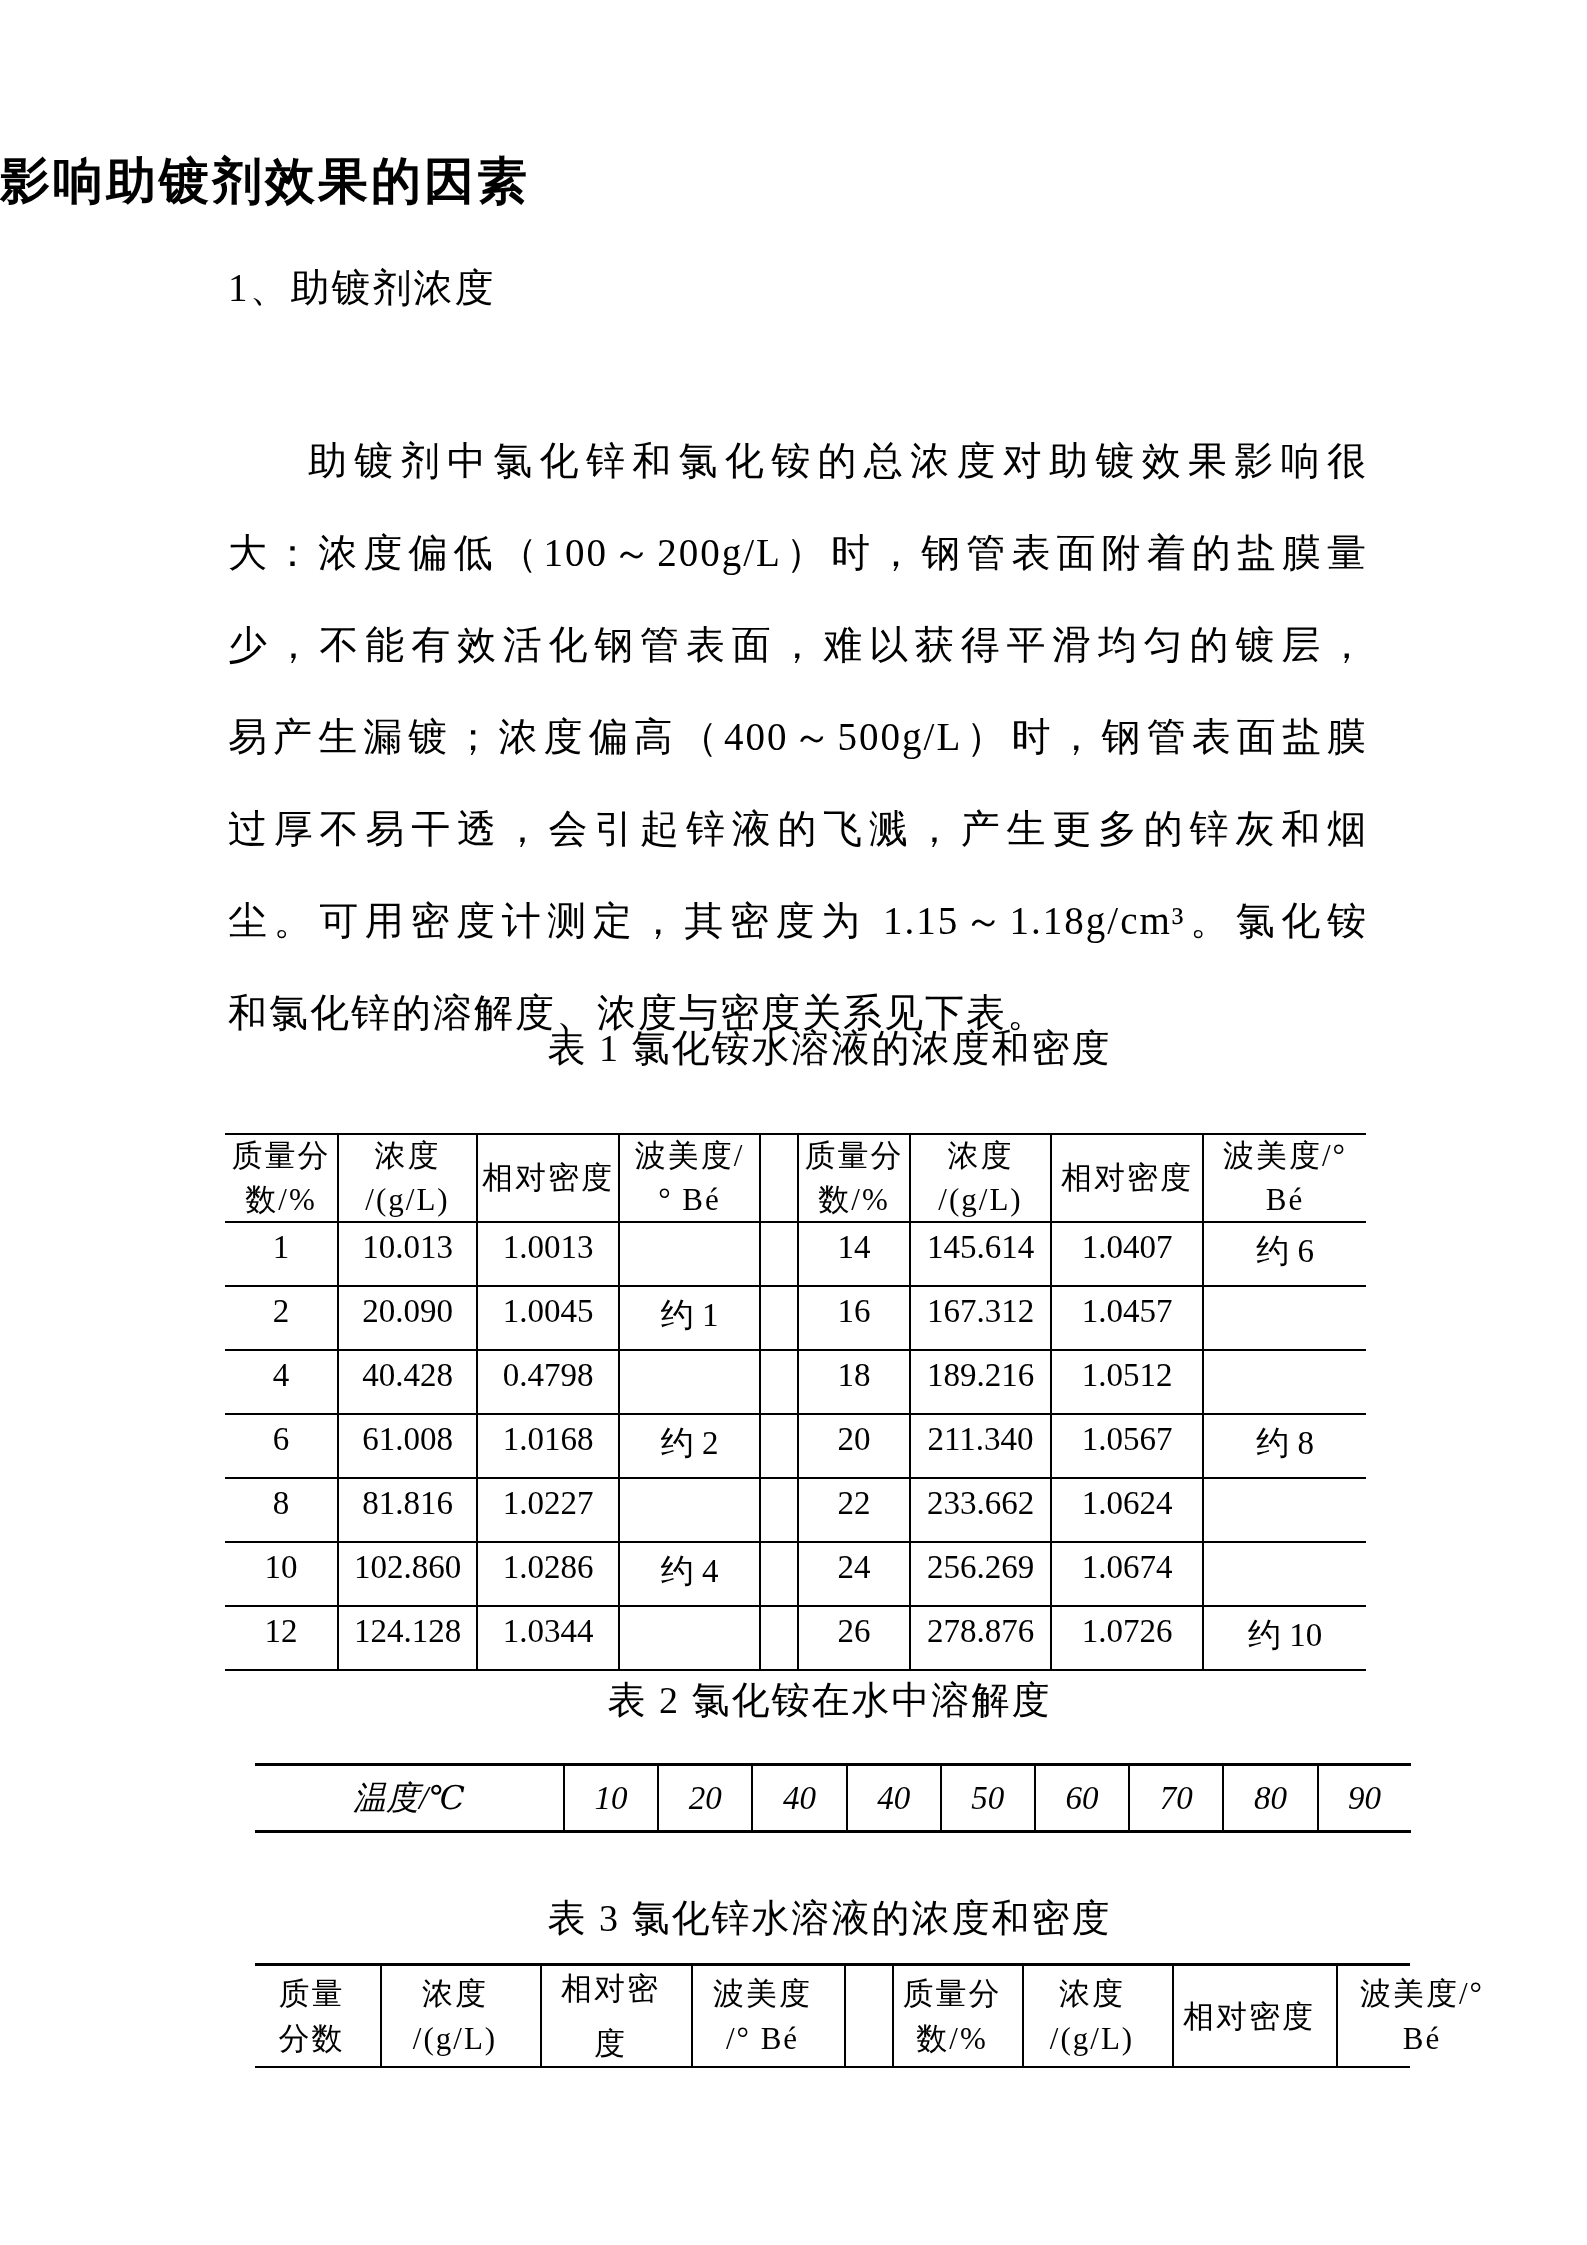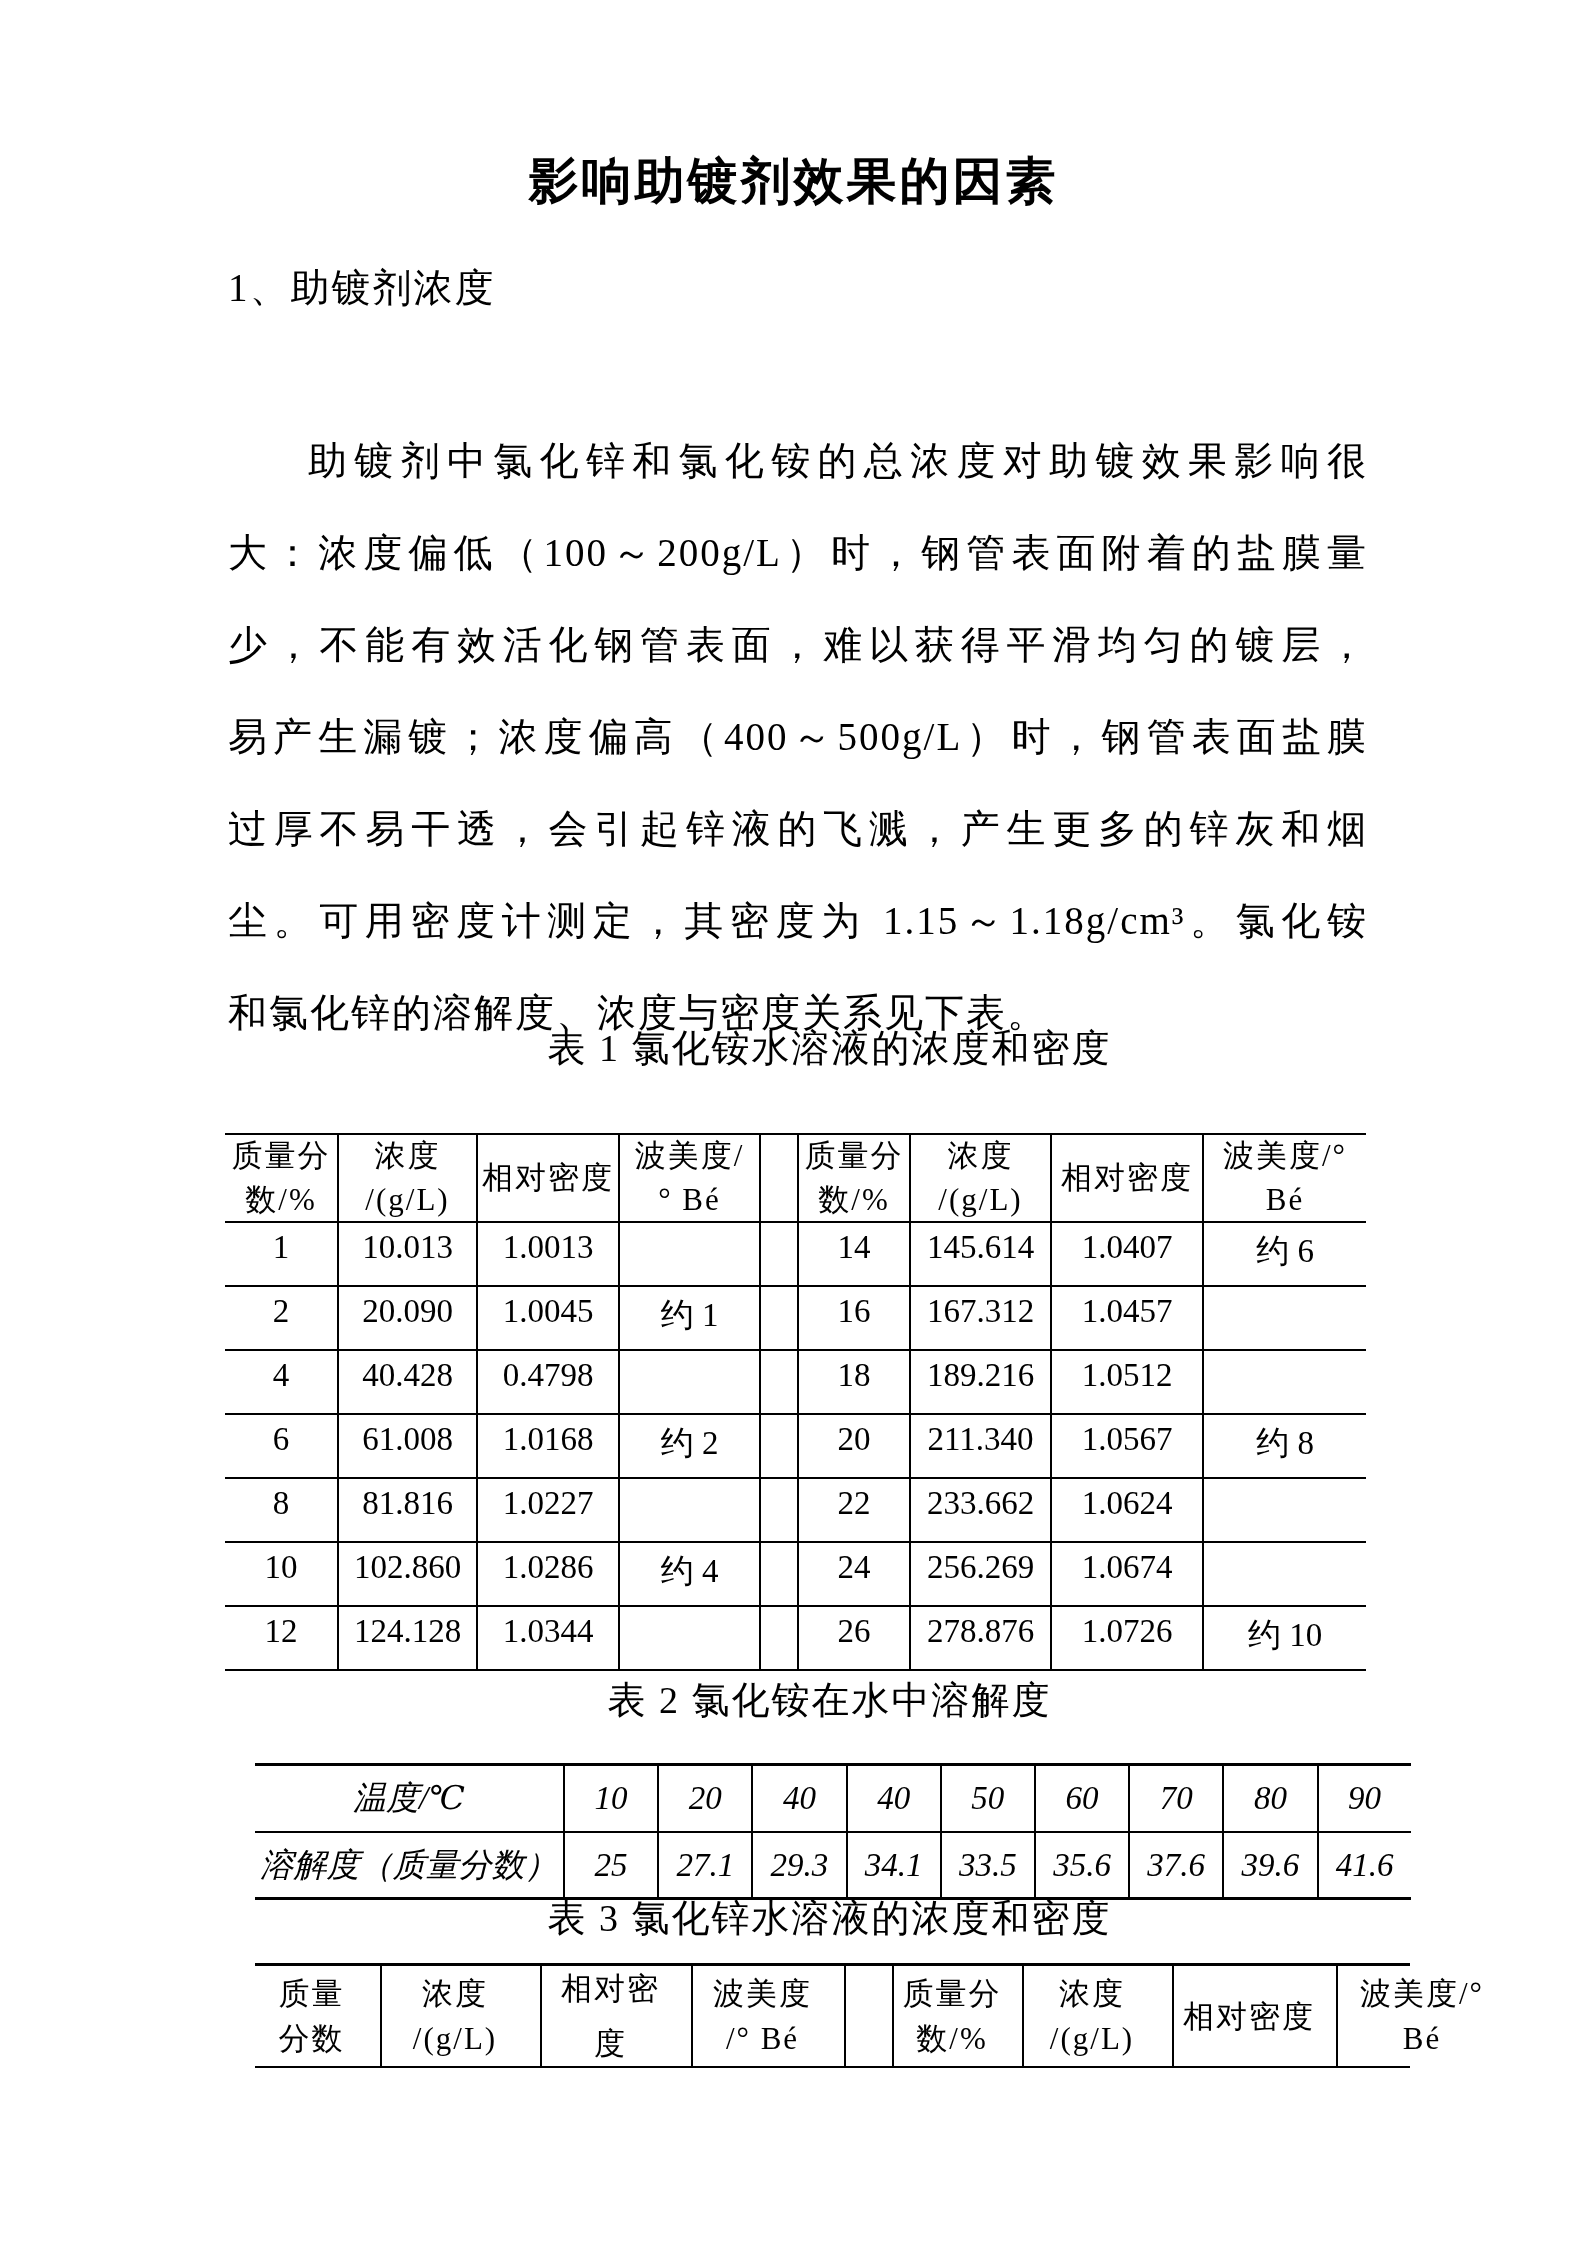--- a/index.html
+++ b/index.html
@@ -4,21 +4,21 @@
 <style>
   html,body{margin:0;padding:0;background:#888;}
   .page{
     position:relative; width:1587px; height:2245px; margin:0 auto;
     background:#ffffff; color:#000;
     font-family:"Liberation Serif","DejaVu Serif",serif;
     overflow:hidden;
   }
   .title{
     position:absolute; top:148px; left:0; width:100%;
-    text-align:center; font-size:50px; font-weight:bold; letter-spacing:3px;
+    text-align:left; font-size:50px; font-weight:bold; letter-spacing:3px;
   }
   .heading{
     position:absolute; top:258px; left:228px;
     font-size:39px; line-height:60px; letter-spacing:2px;
   }
   .para{ position:absolute; top:415px; left:228px; width:1140px; font-size:39px; }
   .pline{ height:92px; line-height:92px; letter-spacing:2px; white-space:nowrap; }
   .pline.fill{ white-space:normal; text-align:justify; text-align-last:justify; text-justify:inter-ideograph; }
   .pline.first{ text-indent:80px; }
   .caption{ position:absolute; left:0; width:100%; text-align:center; font-size:38px; height:50px; line-height:50px; letter-spacing:2px;margin-left:36px; }
@@ -200,32 +200,20 @@
       <div class="td t2v">10</div>
       <div class="td t2v">20</div>
       <div class="td t2v">40</div>
       <div class="td t2v">40</div>
       <div class="td t2v">50</div>
       <div class="td t2v">60</div>
       <div class="td t2v">70</div>
       <div class="td t2v">80</div>
       <div class="td t2v">90</div>
     </div>
-    <div class="row">
-      <div class="td t2l">溶解度（质量分数）</div>
-      <div class="td t2v">25</div>
-      <div class="td t2v">27.1</div>
-      <div class="td t2v">29.3</div>
-      <div class="td t2v">34.1</div>
-      <div class="td t2v">33.5</div>
-      <div class="td t2v">35.6</div>
-      <div class="td t2v">37.6</div>
-      <div class="td t2v">39.6</div>
-      <div class="td t2v">41.6</div>
-    </div>
   </div>
 
   <div class="caption" id="cap3">表 3 氯化锌水溶液的浓度和密度</div>
 
   <div class="tbl" id="t3">
     <div class="row head">
       <div class="th t3c0">
           <span>质量</span>
           <span>分数</span>
         </div>

